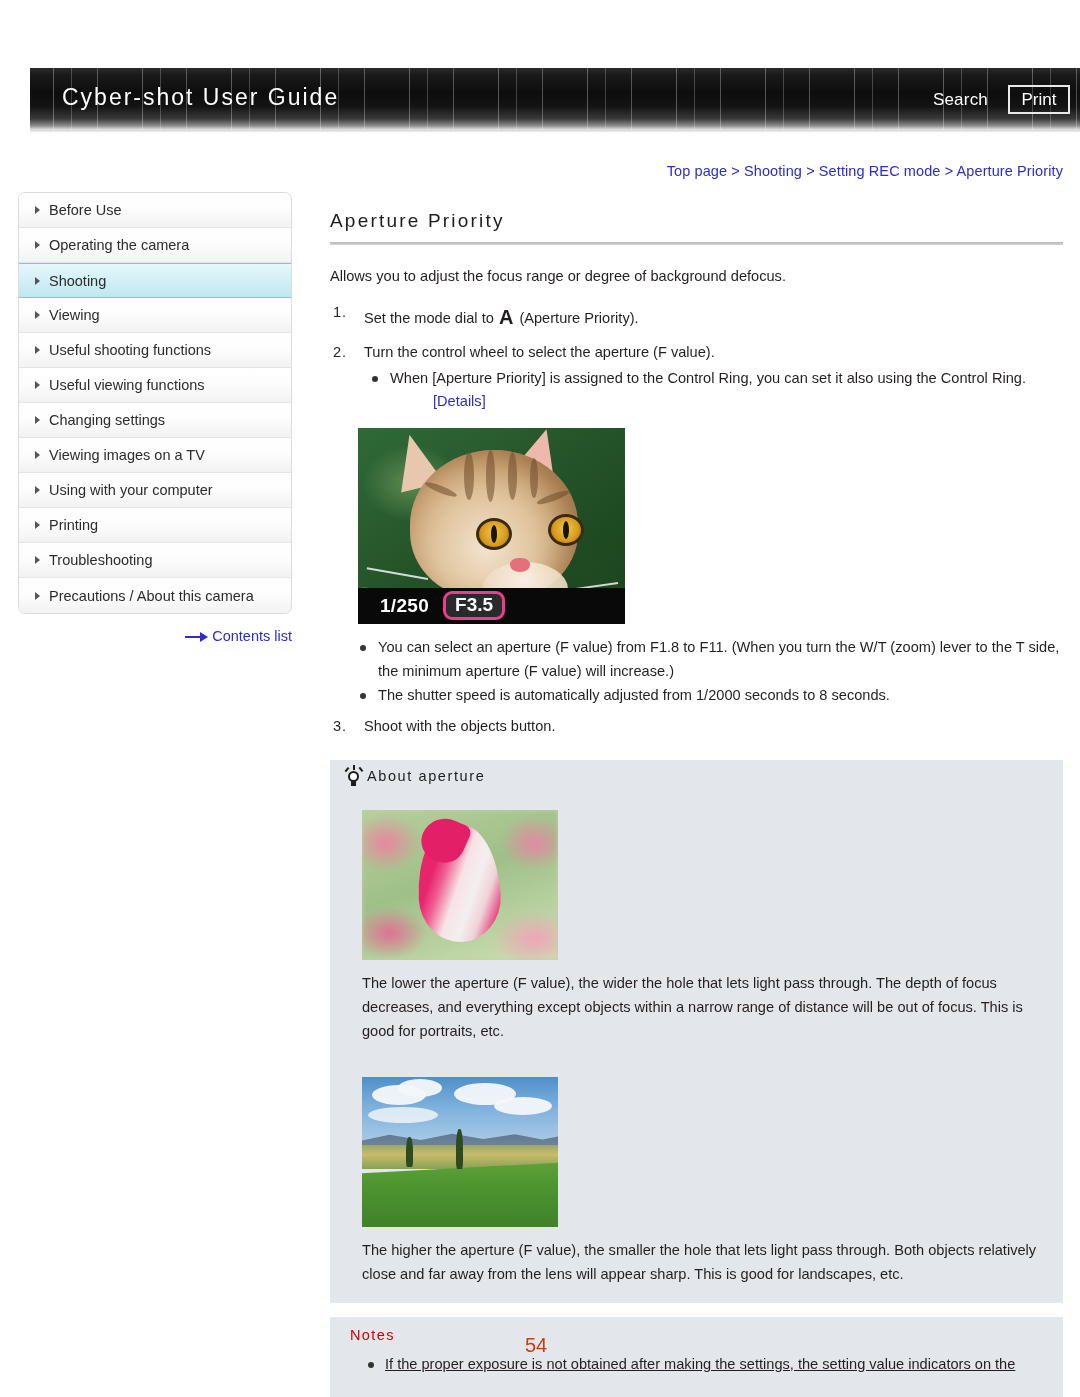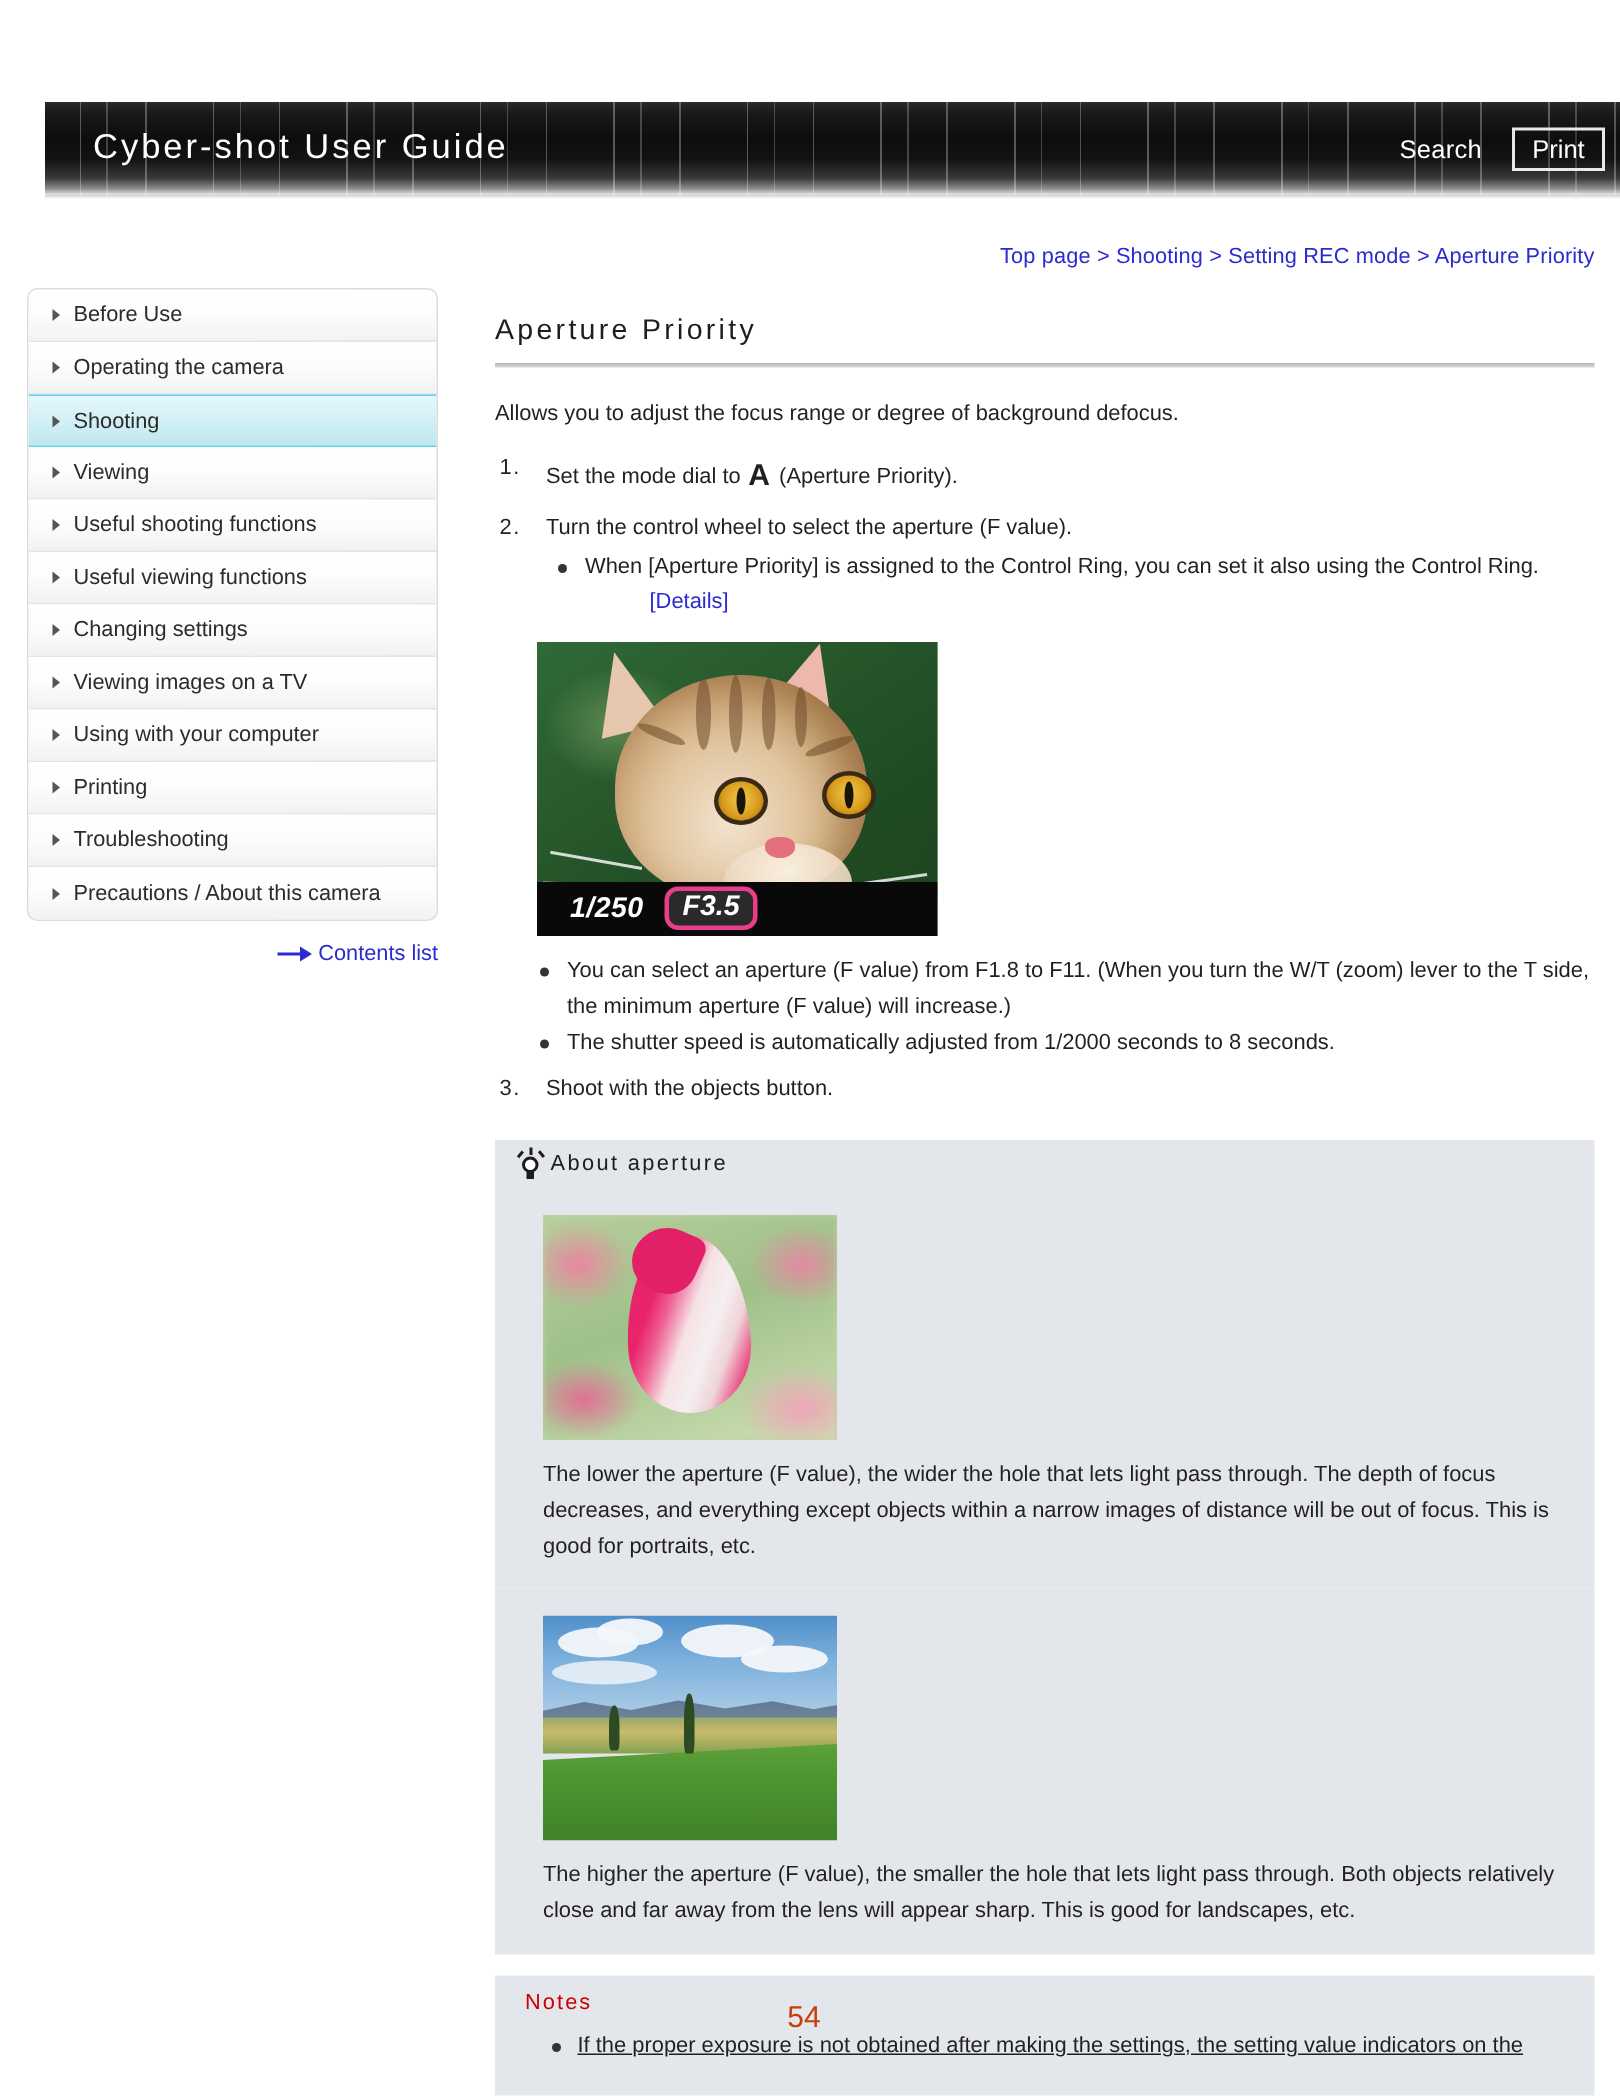--- a/index.html
+++ b/index.html
@@ -347,21 +347,20 @@
   }
   .cat-osd {
     position: absolute;
     left: 0; bottom: 0;
     width: 267px; height: 36px;
     background: #090909;
     display: flex;
     align-items: center;
     padding-left: 22px;
     box-sizing: border-box;
-    font-style: italic;
   }
   .osd-shutter {
     color: #ffffff;
     font-size: 19px;
     font-weight: bold;
     letter-spacing: 0.3px;
     font-family: "Liberation Sans", sans-serif;
   }
   .osd-fvalue {
     margin-left: 14px;
@@ -704,21 +703,21 @@
   </div>
 
   <div class="tip-body">
     <div class="tip-img-wrap">
       <div class="tulip-photo">
         <div class="tulip-bg"></div>
         <div class="tulip-flower"></div>
         <div class="tulip-tip"></div>
       </div>
     </div>
-    <p>The lower the aperture (F value), the wider the hole that lets light pass through. The depth of focus decreases, and everything except objects within a narrow images of distance will be out of focus. This is good for portraits, etc.</p>
+    <p>The lower the aperture (F value), the wider the hole that lets light pass through. The depth of focus decreases, and everything except objects within a narrow range of distance will be out of focus. This is good for portraits, etc.</p>
   </div>
 
   <div class="tip-body">
     <div class="tip-img-wrap">
       <div class="land-photo">
         <div class="land-sky"></div>
         <div class="cloud" style="left:10px;top:8px;width:54px;height:20px;"></div>
         <div class="cloud" style="left:36px;top:2px;width:44px;height:18px;"></div>
         <div class="cloud" style="left:92px;top:6px;width:62px;height:22px;"></div>
         <div class="cloud" style="left:132px;top:20px;width:58px;height:18px;"></div>

